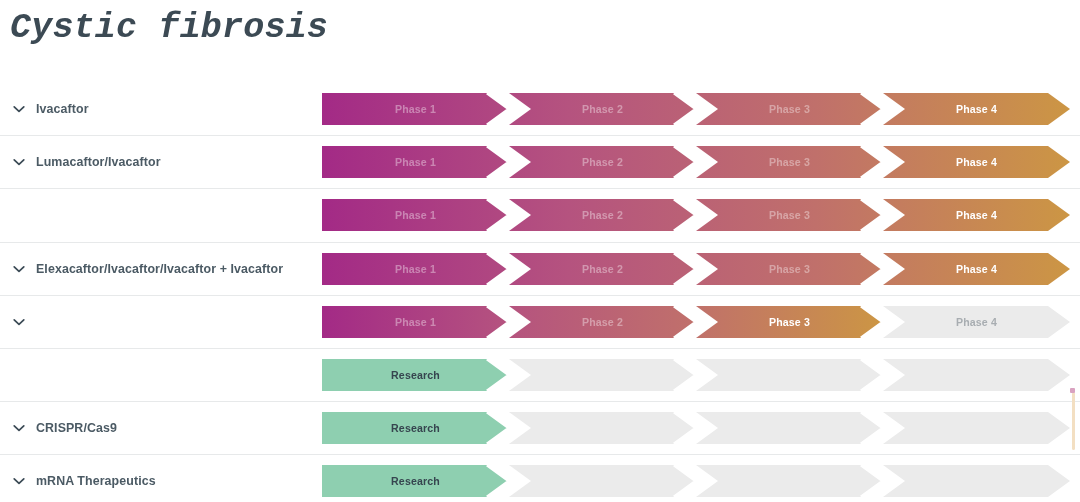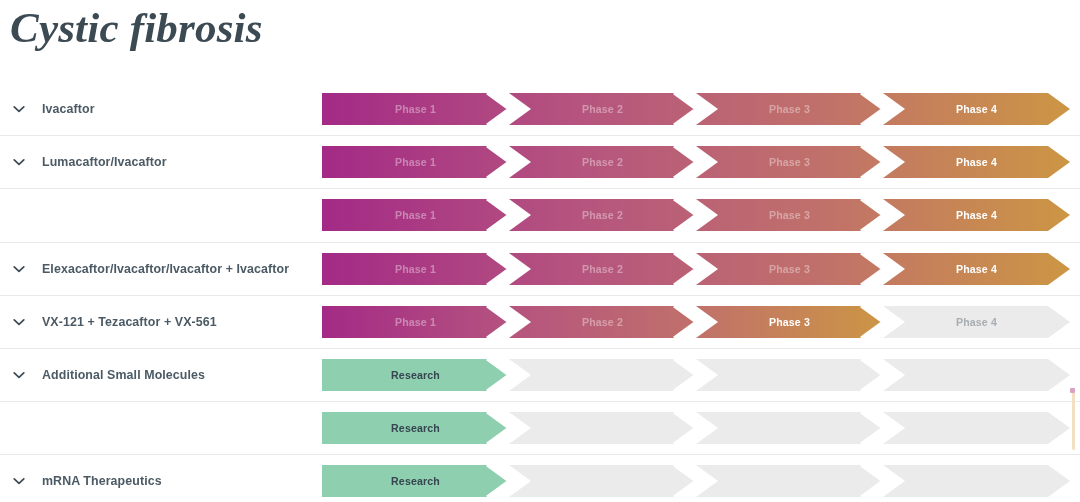--- a/index.html
+++ b/index.html
@@ -21,23 +21,23 @@
     width: 1080px;
     height: 502px;
     background: #ffffff;
   }
 
   
   .page-title {
     position: absolute;
     left: 10px;
     top: 6px;
-    font-family: Liberation Serif, serif;
+    font-family: Liberation Mono, monospace;
     font-style: italic;
-    font-size: 43px;
+    font-size: 35px;
     line-height: 44px;
     color: #3c4a54;
     letter-spacing: 0.2px;
     white-space: nowrap;
   }
 
   
   .pipeline {
     position: absolute;
     left: 0;
@@ -54,21 +54,21 @@
   .row + .row { border-top: 1px solid #e7e9ea; }
 
   
   .row-label {
     position: absolute;
     left: 0;
     top: 0;
     height: 100%;
     display: flex;
     align-items: center;
-    gap: 15px;
+    gap: 9px;
     padding-left: 11px;
     width: 320px;
   }
 
   .caret {
     width: 16px;
     height: 16px;
     flex: 0 0 16px;
     display: block;
     color: #3b4a55;
@@ -338,21 +338,20 @@
           </svg>
         </div>
       </div>
       <div class="row">
         <div class="row-label">
           <span class="caret">
             <svg viewBox="0 0 16 16" fill="none" aria-hidden="true">
               <path d="M3.2 5.9 L8 10.4 L12.8 5.9" stroke="currentColor" stroke-width="1.7" stroke-linecap="round" stroke-linejoin="round"></path>
             </svg>
           </span>
-          <span class="row-label-text">VX-121 + Tezacaftor + VX-561</span>
         </div>
         <div class="bar">
           <svg viewBox="0 0 748 32" width="748" height="32" xmlns="http://www.w3.org/2000/svg">
             <defs>
               <linearGradient id="grad-4" x1="0" y1="0" x2="561" y2="0" gradientUnits="userSpaceOnUse">
                 <stop offset="0" stop-color="#a32a86"></stop>
                 <stop offset="0.33" stop-color="#b5537f"></stop>
                 <stop offset="0.66" stop-color="#c0706b"></stop>
                 <stop offset="1" stop-color="#cc9644"></stop>
               </linearGradient>
@@ -381,74 +380,74 @@
             L 726 32
             L 561 32
             L 583 16 Z" fill="#ebebeb"></path>
             <path d="M 165 0 L 187 16 L 165 32" fill="none" stroke="#ffffff" stroke-width="3" stroke-linejoin="round"></path>
             <path d="M 352 0 L 374 16 L 352 32" fill="none" stroke="#ffffff" stroke-width="3" stroke-linejoin="round"></path>
             <path d="M 539 0 L 561 16 L 539 32" fill="none" stroke="#ffffff" stroke-width="3" stroke-linejoin="round"></path>
             <text class="seg-label dim" x="93.5" y="19.8" text-anchor="middle">Phase 1</text>
             <text class="seg-label dim" x="280.5" y="19.8" text-anchor="middle">Phase 2</text>
             <text class="seg-label active" x="467.5" y="19.8" text-anchor="middle">Phase 3</text>
             <text class="seg-label inactive" x="654.5" y="19.8" text-anchor="middle">Phase 4</text>
+          </svg>
+        </div>
+      </div>
+      <div class="row">
+        <div class="bar">
+          <svg viewBox="0 0 748 32" width="748" height="32" xmlns="http://www.w3.org/2000/svg">
+            <defs>
+              <linearGradient id="grad-5" x1="0" y1="0" x2="187" y2="0" gradientUnits="userSpaceOnUse">
+                <stop offset="0" stop-color="#a32a86"></stop>
+                <stop offset="0.33" stop-color="#b5537f"></stop>
+                <stop offset="0.66" stop-color="#c0706b"></stop>
+                <stop offset="1" stop-color="#cc9644"></stop>
+              </linearGradient>
+            </defs>
+            <path d="M 0 0
+            L 165 0
+            L 187 16
+            L 165 32
+            L 0 32
+            L 0 16 Z" fill="#8ecfb0"></path>
+            <path d="M 187 0
+            L 352 0
+            L 374 16
+            L 352 32
+            L 187 32
+            L 209 16 Z" fill="#ebebeb"></path>
+            <path d="M 374 0
+            L 539 0
+            L 561 16
+            L 539 32
+            L 374 32
+            L 396 16 Z" fill="#ebebeb"></path>
+            <path d="M 561 0
+            L 726 0
+            L 748 16
+            L 726 32
+            L 561 32
+            L 583 16 Z" fill="#ebebeb"></path>
+            <path d="M 165 0 L 187 16 L 165 32" fill="none" stroke="#ffffff" stroke-width="3" stroke-linejoin="round"></path>
+            <path d="M 352 0 L 374 16 L 352 32" fill="none" stroke="#ffffff" stroke-width="3" stroke-linejoin="round"></path>
+            <path d="M 539 0 L 561 16 L 539 32" fill="none" stroke="#ffffff" stroke-width="3" stroke-linejoin="round"></path>
+            <text class="seg-label research" x="93.5" y="19.8" text-anchor="middle">Research</text>
           </svg>
         </div>
       </div>
       <div class="row">
         <div class="row-label">
           <span class="caret">
             <svg viewBox="0 0 16 16" fill="none" aria-hidden="true">
               <path d="M3.2 5.9 L8 10.4 L12.8 5.9" stroke="currentColor" stroke-width="1.7" stroke-linecap="round" stroke-linejoin="round"></path>
             </svg>
           </span>
-          <span class="row-label-text">Additional Small Molecules</span>
-        </div>
-        <div class="bar">
-          <svg viewBox="0 0 748 32" width="748" height="32" xmlns="http://www.w3.org/2000/svg">
-            <defs>
-              <linearGradient id="grad-5" x1="0" y1="0" x2="187" y2="0" gradientUnits="userSpaceOnUse">
-                <stop offset="0" stop-color="#a32a86"></stop>
-                <stop offset="0.33" stop-color="#b5537f"></stop>
-                <stop offset="0.66" stop-color="#c0706b"></stop>
-                <stop offset="1" stop-color="#cc9644"></stop>
-              </linearGradient>
-            </defs>
-            <path d="M 0 0
-            L 165 0
-            L 187 16
-            L 165 32
-            L 0 32
-            L 0 16 Z" fill="#8ecfb0"></path>
-            <path d="M 187 0
-            L 352 0
-            L 374 16
-            L 352 32
-            L 187 32
-            L 209 16 Z" fill="#ebebeb"></path>
-            <path d="M 374 0
-            L 539 0
-            L 561 16
-            L 539 32
-            L 374 32
-            L 396 16 Z" fill="#ebebeb"></path>
-            <path d="M 561 0
-            L 726 0
-            L 748 16
-            L 726 32
-            L 561 32
-            L 583 16 Z" fill="#ebebeb"></path>
-            <path d="M 165 0 L 187 16 L 165 32" fill="none" stroke="#ffffff" stroke-width="3" stroke-linejoin="round"></path>
-            <path d="M 352 0 L 374 16 L 352 32" fill="none" stroke="#ffffff" stroke-width="3" stroke-linejoin="round"></path>
-            <path d="M 539 0 L 561 16 L 539 32" fill="none" stroke="#ffffff" stroke-width="3" stroke-linejoin="round"></path>
-            <text class="seg-label research" x="93.5" y="19.8" text-anchor="middle">Research</text>
-          </svg>
-        </div>
-      </div>
-      <div class="row">
+          <span class="row-label-text">CRISPR/Cas9</span>
+        </div>
         <div class="bar">
           <svg viewBox="0 0 748 32" width="748" height="32" xmlns="http://www.w3.org/2000/svg">
             <defs>
               <linearGradient id="grad-6" x1="0" y1="0" x2="187" y2="0" gradientUnits="userSpaceOnUse">
                 <stop offset="0" stop-color="#a32a86"></stop>
                 <stop offset="0.33" stop-color="#b5537f"></stop>
                 <stop offset="0.66" stop-color="#c0706b"></stop>
                 <stop offset="1" stop-color="#cc9644"></stop>
               </linearGradient>
             </defs>

